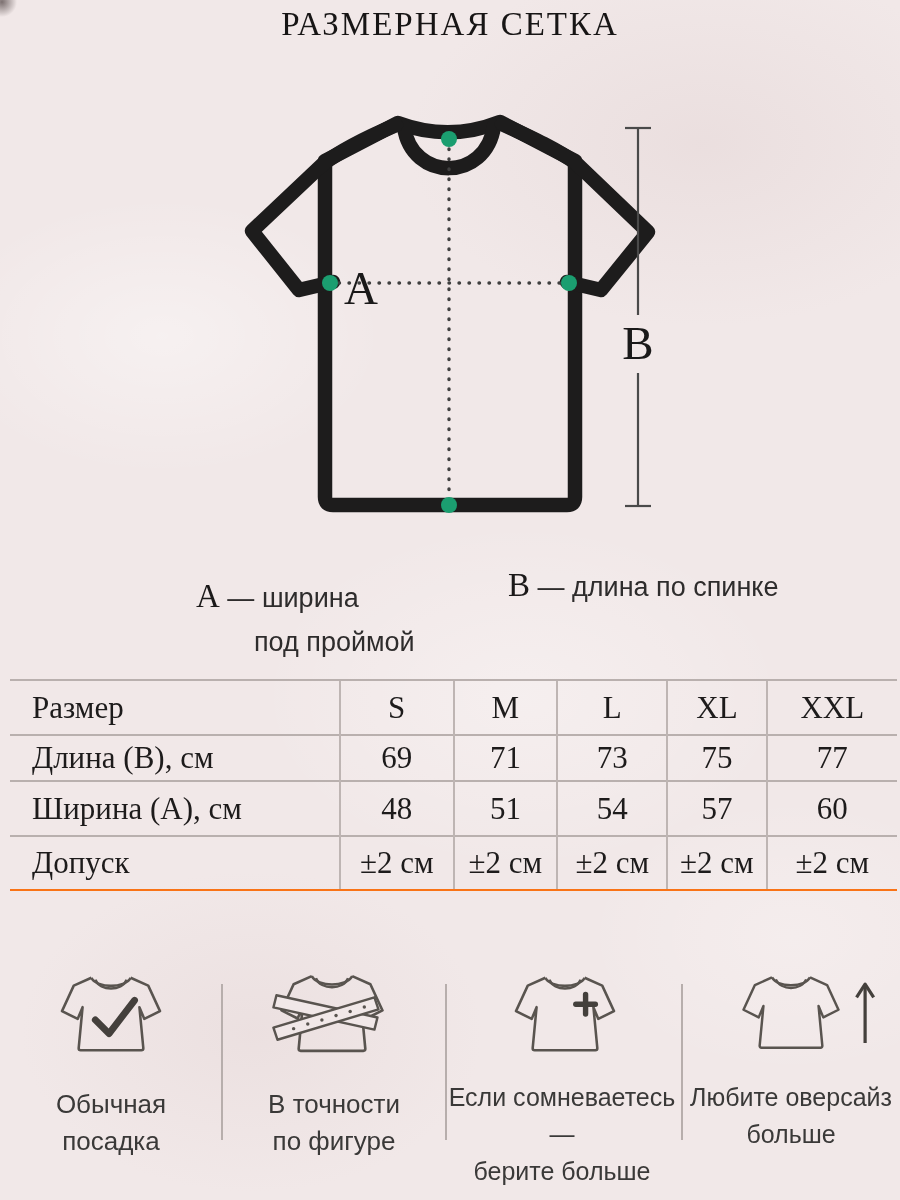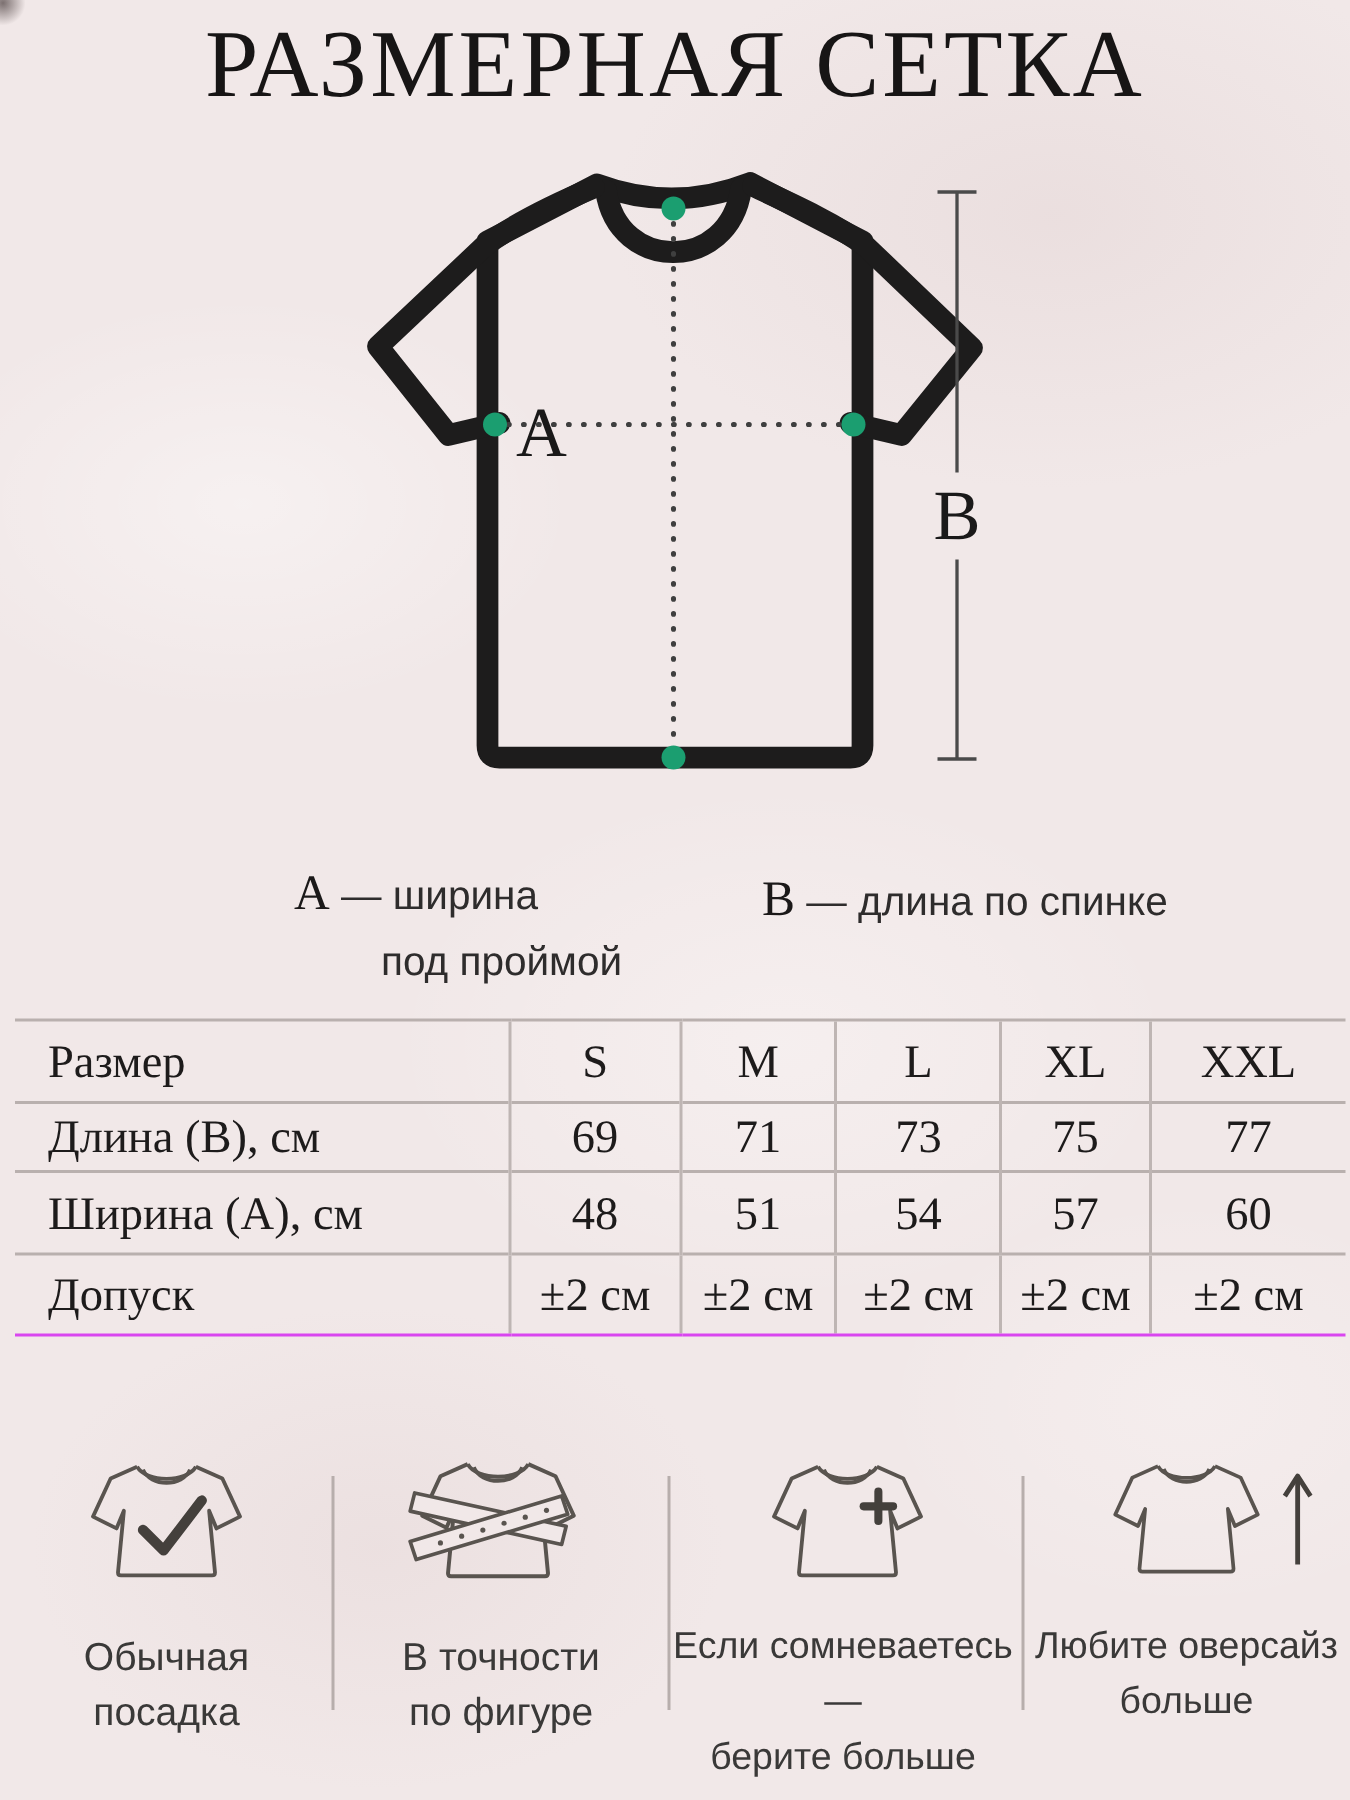--- a/index.html
+++ b/index.html
@@ -12,32 +12,32 @@
       radial-gradient(ellipse 320px 200px at 18% 28%, rgba(255,255,255,.38), transparent 70%),
       radial-gradient(ellipse 420px 260px at 78% 12%, rgba(221,203,203,.32), transparent 70%),
       radial-gradient(ellipse 380px 250px at 58% 58%, rgba(255,253,253,.32), transparent 70%),
       radial-gradient(ellipse 330px 230px at 28% 86%, rgba(223,206,206,.30), transparent 70%),
       radial-gradient(ellipse 300px 200px at 88% 78%, rgba(255,252,252,.25), transparent 70%);
   }
   .abs{position:absolute;}
   .title{
     top:6px;left:0;width:900px;text-align:center;
     font-family:"Liberation Serif","DejaVu Serif",serif;
-    font-size:64px;font-weight:500;letter-spacing:2px;color:#171515;
+    font-size:33px;font-weight:500;letter-spacing:2px;color:#171515;
   }
   
   .legend{font-size:27px;color:#2e2c2c;line-height:44px;}
   .legend .lg-letter{font-family:"Liberation Serif","DejaVu Serif",serif;font-size:33px;color:#1b1919;}
   .legend .lg-line2{margin-left:58px;}
   
   .size-table{border-collapse:collapse;table-layout:fixed;width:887px;
     font-family:"Liberation Serif","DejaVu Serif",serif;color:#1d1b1b;}
   .size-table td,.size-table th{font-weight:400;font-size:31px;padding:0;vertical-align:middle;}
   .size-table tr>*{border-top:2px solid #b9b0ae;}
-  .size-table tr:last-child>*{border-bottom:2px solid #d946ef;}
+  .size-table tr:last-child>*{border-bottom:2px solid #f97316;}
   .size-table tr>*+*{border-left:2px solid #beb5b3;text-align:center;}
   .size-table .rowlabel{text-align:left;padding-left:22px;}
   .size-table tr{height:55px;}
   
   .divider{width:2px;height:156px;background:#b7aeac;top:984px;}
   .caption{font-size:26px;line-height:37px;color:#3a3938;text-align:center;}
   .cap-sm{font-size:25px;}
 </style>
 </head>
 <body>
@@ -68,21 +68,21 @@
     <path d="M410,411 L436,411"></path>
   </g>
   <text x="146" y="209" font-family="Liberation Serif, DejaVu Serif, serif" font-size="47" fill="#1a1919" text-anchor="middle">A</text>
   <text x="423" y="264" font-family="Liberation Serif, DejaVu Serif, serif" font-size="47" fill="#1a1919" text-anchor="middle">B</text>
 </svg>
 
 <div class="abs legend" style="left:196px;top:574px;">
   <div><span class="lg-letter">А</span>&nbsp;<span>—</span>&nbsp;<span>ширина</span></div>
   <div class="lg-line2">под проймой</div>
 </div>
-<div class="abs legend" style="left:508px;top:578px;">
+<div class="abs legend" style="left:508px;top:563px;">
   <div><span class="lg-letter">В</span>&nbsp;<span>—</span>&nbsp;<span>длина по спинке</span></div>
 </div>
 
 <table class="abs size-table" style="left:10px;top:679px;">
   <colgroup>
     <col style="width:37.2%">
       <col style="width:12.8%">
       <col style="width:11.7%">
     <col style="width:12.4%">
       <col style="width:11.2%">

